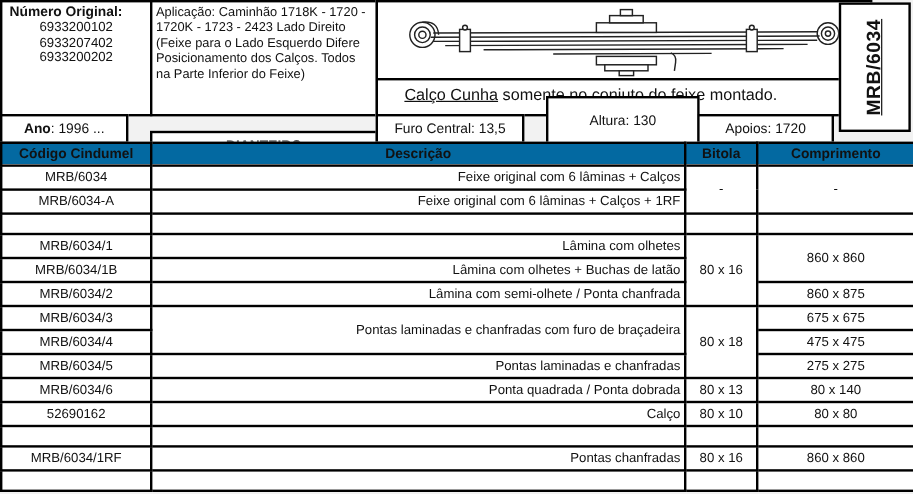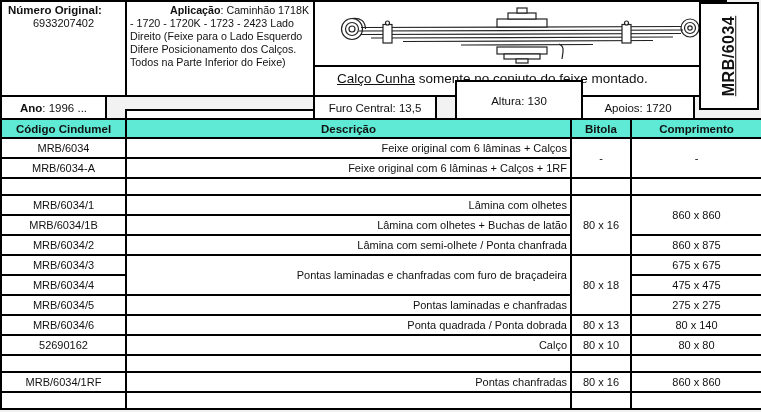--- a/index.html
+++ b/index.html
@@ -10,21 +10,21 @@
     font-family:"Liberation Sans", sans-serif;
   }
   .cell {
     position:absolute; border:2px solid #000; background:#fff; overflow:hidden;
   }
   
   .numero-cell   { left:0;   top:0;  width:127px; height:97px; padding:2px 4px; }
   .numero-label  { font-weight:bold; font-size:11.5px; padding-left:2px; }
   .numero-list   { text-align:center; font-size:11px; line-height:12.5px; margin-top:1px; }
   .aplicacao-cell{ left:125px; top:0; width:190px; height:97px; padding:2px 3px; font-size:10.7px; line-height:13px; }
-  .aplicacao-cell b { font-weight:bold;margin-left:40px; }
+  .aplicacao-cell b { font-weight:normal; }
   .drawing-cell  { left:313px; top:0; width:414px; height:97px; }
   .drawing-area  { position:absolute; left:0; top:0; right:0; height:63px; }
   .drawing-area svg { width:100%; height:100%; display:block; }
   .caption-area  { position:absolute; left:0; right:0; top:63px; bottom:0;
                    border-top:2px solid #000; padding:4px 0 0 22px; font-size:13.5px; }
   .caption-area .u { text-decoration:underline; }
   .mrb-box { left:699px; top:2px; width:60px; height:108px;
              display:flex; align-items:center; justify-content:center; }
   .mrb-text { transform:rotate(-90deg); white-space:nowrap; font-weight:bold;
               font-size:16px; letter-spacing:0.5px; text-decoration:underline; }
@@ -40,34 +40,36 @@
   .main-table { position:absolute; left:0; top:118px; width:761px;
                 border-collapse:collapse; table-layout:fixed; background:#fff; }
   .main-table col.c1 { width:125px; }
   .main-table col.c2 { width:445px; }
   .main-table col.c3 { width:60px; }
   .main-table col.c4 { width:131px; }
   .main-table th, .main-table td {
     border:2px solid #000; font-size:11px; padding:0 3px;
     overflow:hidden; white-space:nowrap; vertical-align:middle;
   }
-  .main-table th { background:#5eead4; font-size:11.5px; font-weight:bold; height:19px; padding:1px 2px;margin-top:24px; }
+  .main-table th { background:#0369a1; font-size:11.5px; font-weight:bold; height:19px; padding:1px 2px;margin-top:24px; }
   .main-table tr.r   { height:20px; }
   .main-table tr.emp { height:17px; }
   td.code { text-align:center; }
   td.desc { text-align:right; padding-left:5px; }
   td.num  { text-align:center; }
 </style>
 </head>
 <body>
 
 <div class="cell numero-cell">
   <div class="numero-label">Número Original:</div>
   <div class="numero-list">
+    <div>6933200102</div>
     <div>6933207402</div>
+    <div>6933200202</div>
   </div>
 </div>
 
 <div class="cell aplicacao-cell">
   <b>Aplicação</b><span style="white-space:normal;">: Caminhão 1718K - 1720 - 1720K - 1723 - 2423 Lado Direito (Feixe para o Lado Esquerdo Difere Posicionamento dos Calços. Todos na Parte Inferior do Feixe)</span>
 </div>
 
 <div class="cell drawing-cell">
   <div class="drawing-area">
     <svg viewBox="0 0 378 63">

